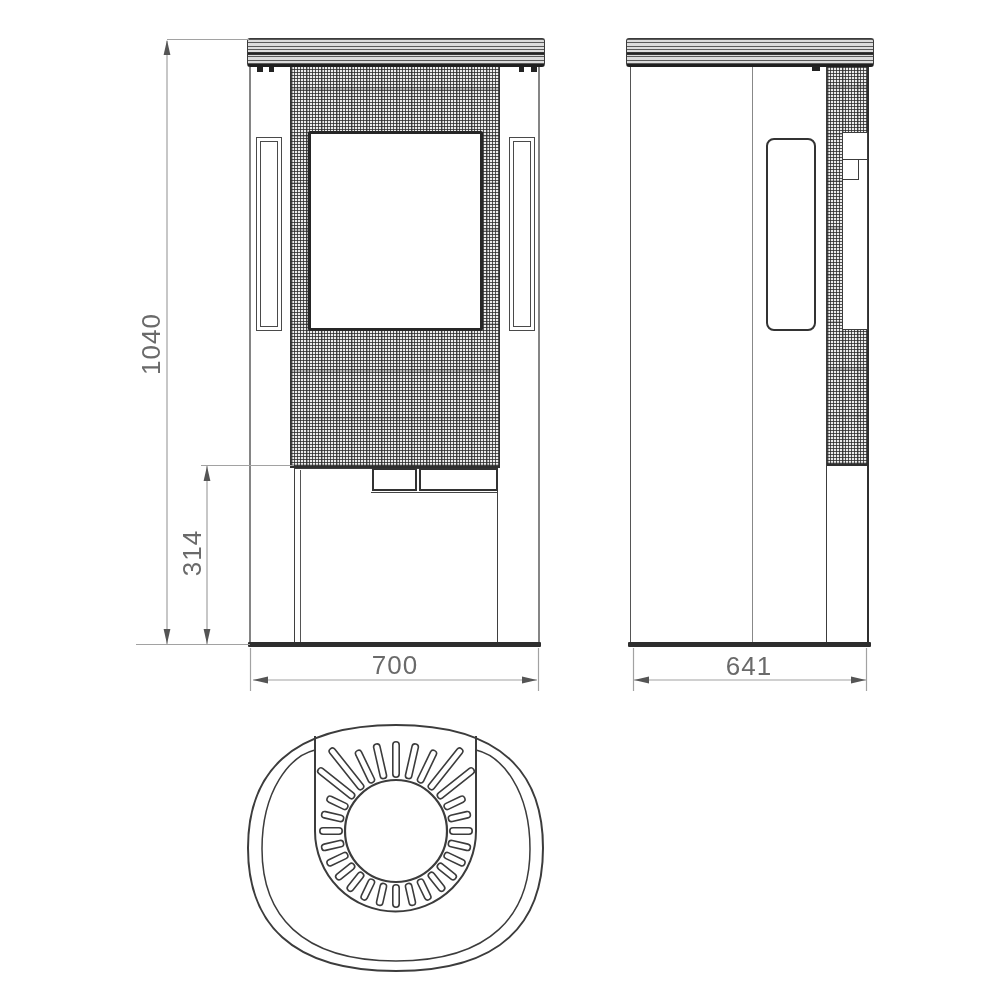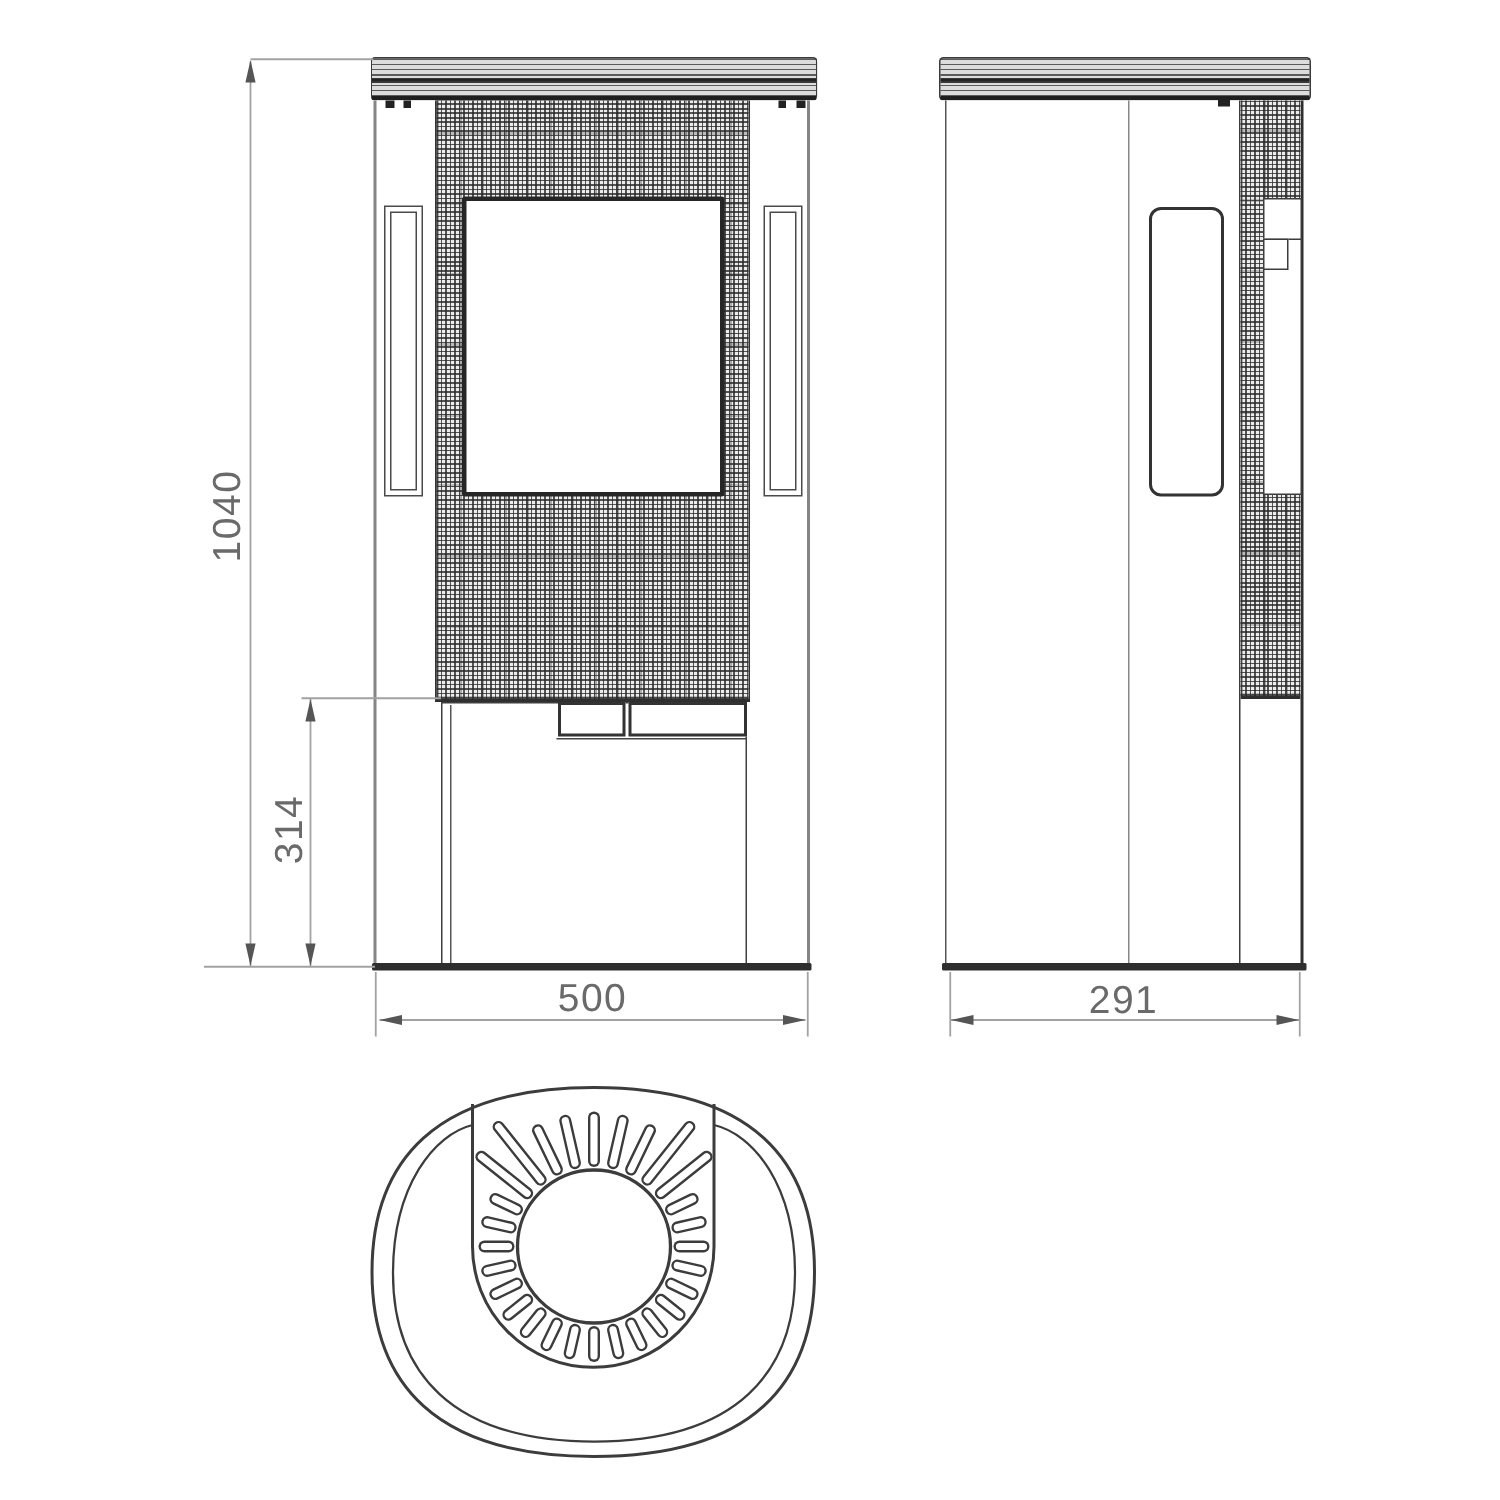--- a/index.html
+++ b/index.html
@@ -193,15 +193,15 @@
           <line x1="447.3552254704379" y1="806.2686268702993" x2="461.7707273568766" y2="799.3264870444183" stroke="#3c3c3c" stroke-width="8" stroke-linecap="round"></line>
           <line x1="447.3552254704379" y1="806.2686268702993" x2="461.7707273568766" y2="799.3264870444183" stroke="#ffffff" stroke-width="4.8" stroke-linecap="round"></line>
           <line x1="451.57089099436394" y1="818.31630676449" x2="467.1697375892731" y2="814.7559718211891" stroke="#3c3c3c" stroke-width="8" stroke-linecap="round"></line>
           <line x1="451.57089099436394" y1="818.31630676449" x2="467.1697375892731" y2="814.7559718211891" stroke="#ffffff" stroke-width="4.8" stroke-linecap="round"></line>
         </g>
     </g>
   </svg>
 
   <div class="dim-label vert" id="lbl-1040">1040</div>
   <div class="dim-label vert" id="lbl-314">314</div>
-  <div class="dim-label" id="lbl-500">500</div>
-  <div class="dim-label" id="lbl-415">291</div>
+  <div class="dim-label" id="lbl-500">700</div>
+  <div class="dim-label" id="lbl-415">641</div>
 </div>
 
 </body></html>

